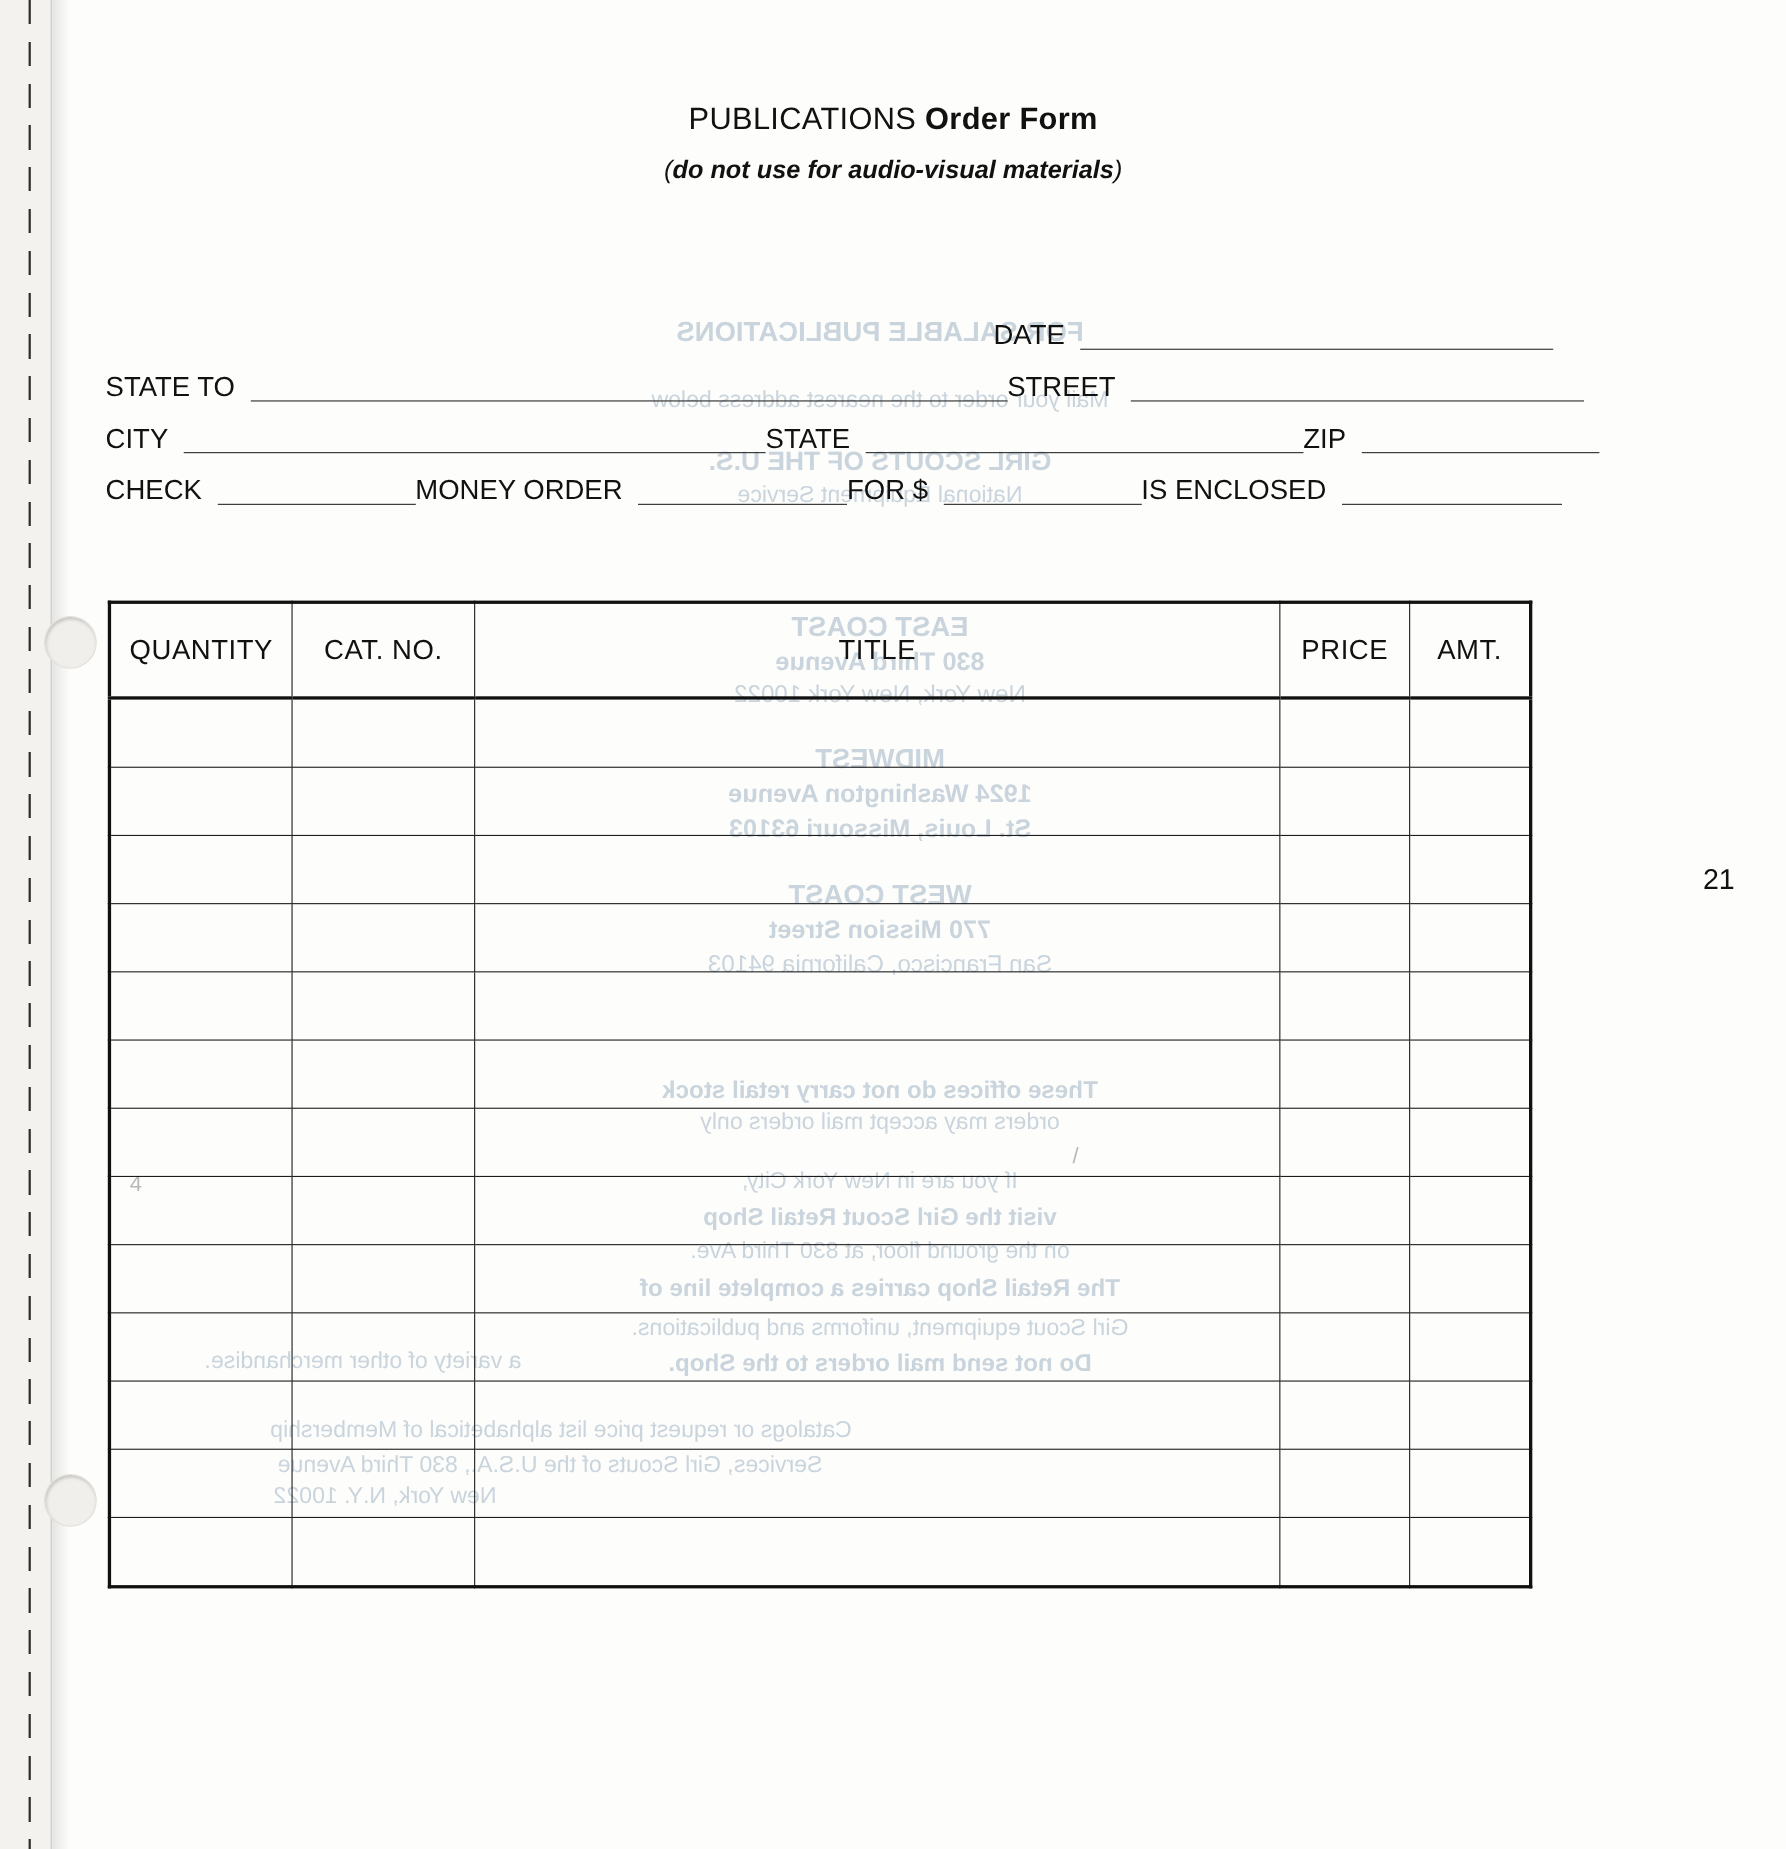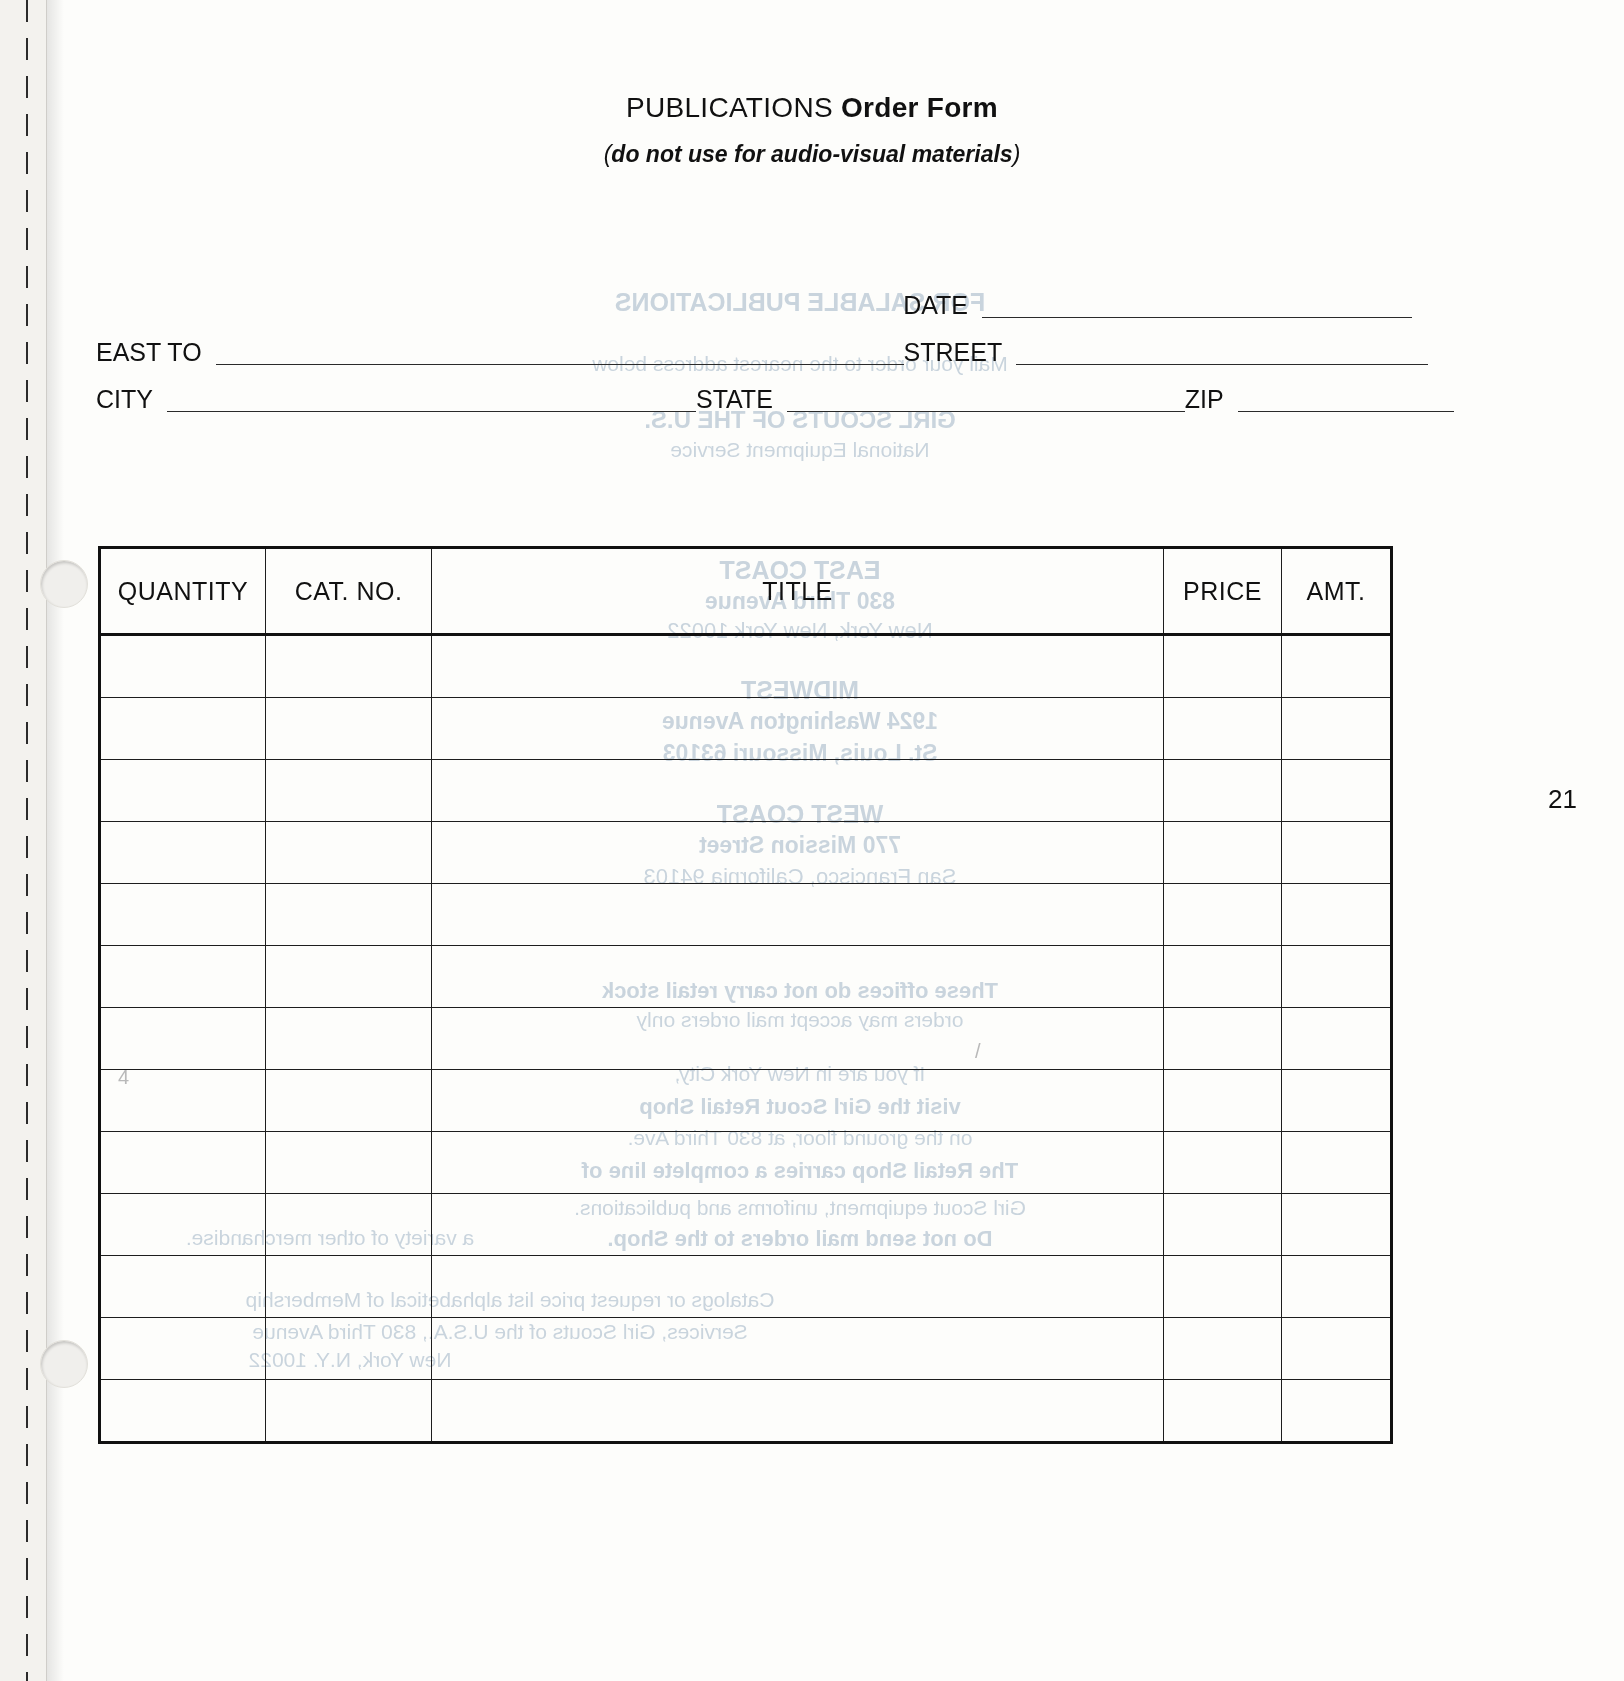--- a/index.html
+++ b/index.html
@@ -260,35 +260,45 @@
   <div class="page-number">21</div>
 
   <div class="fields">
 
     <div class="row-date">
       <span class="flabel">DATE</span>
       <span class="frule w-date"></span>
     </div>
 
     <div class="fline">
-      <span class="flabel">EAST TO</span>
+      <span class="flabel">STATE TO</span>
       <span class="frule w-shipto"></span>
       <span class="flabel">STREET</span>
       <span class="frule w-street"></span>
     </div>
 
     <div class="fline">
       <span class="flabel">CITY</span>
       <span class="frule w-city"></span>
       <span class="flabel">STATE</span>
       <span class="frule w-state"></span>
       <span class="flabel">ZIP</span>
       <span class="frule w-zip"></span>
     </div>
 
+    <div class="fline">
+      <span class="flabel">CHECK</span>
+      <span class="frule w-check"></span>
+      <span class="flabel">MONEY ORDER</span>
+      <span class="frule w-money"></span>
+      <span class="flabel">FOR $</span>
+      <span class="frule w-for"></span>
+      <span class="flabel">IS ENCLOSED</span>
+      <span class="frule w-enclosed"></span>
+    </div>
   </div>
 
   <div class="smudge" style="left:118px; top:1066px;">4</div>
   <div class="smudge" style="left:975px; top:1040px;">/</div>
 
   <table class="order-table">
     <colgroup>
       <col class="col-qty">
       <col class="col-cat">
       <col class="col-title">

